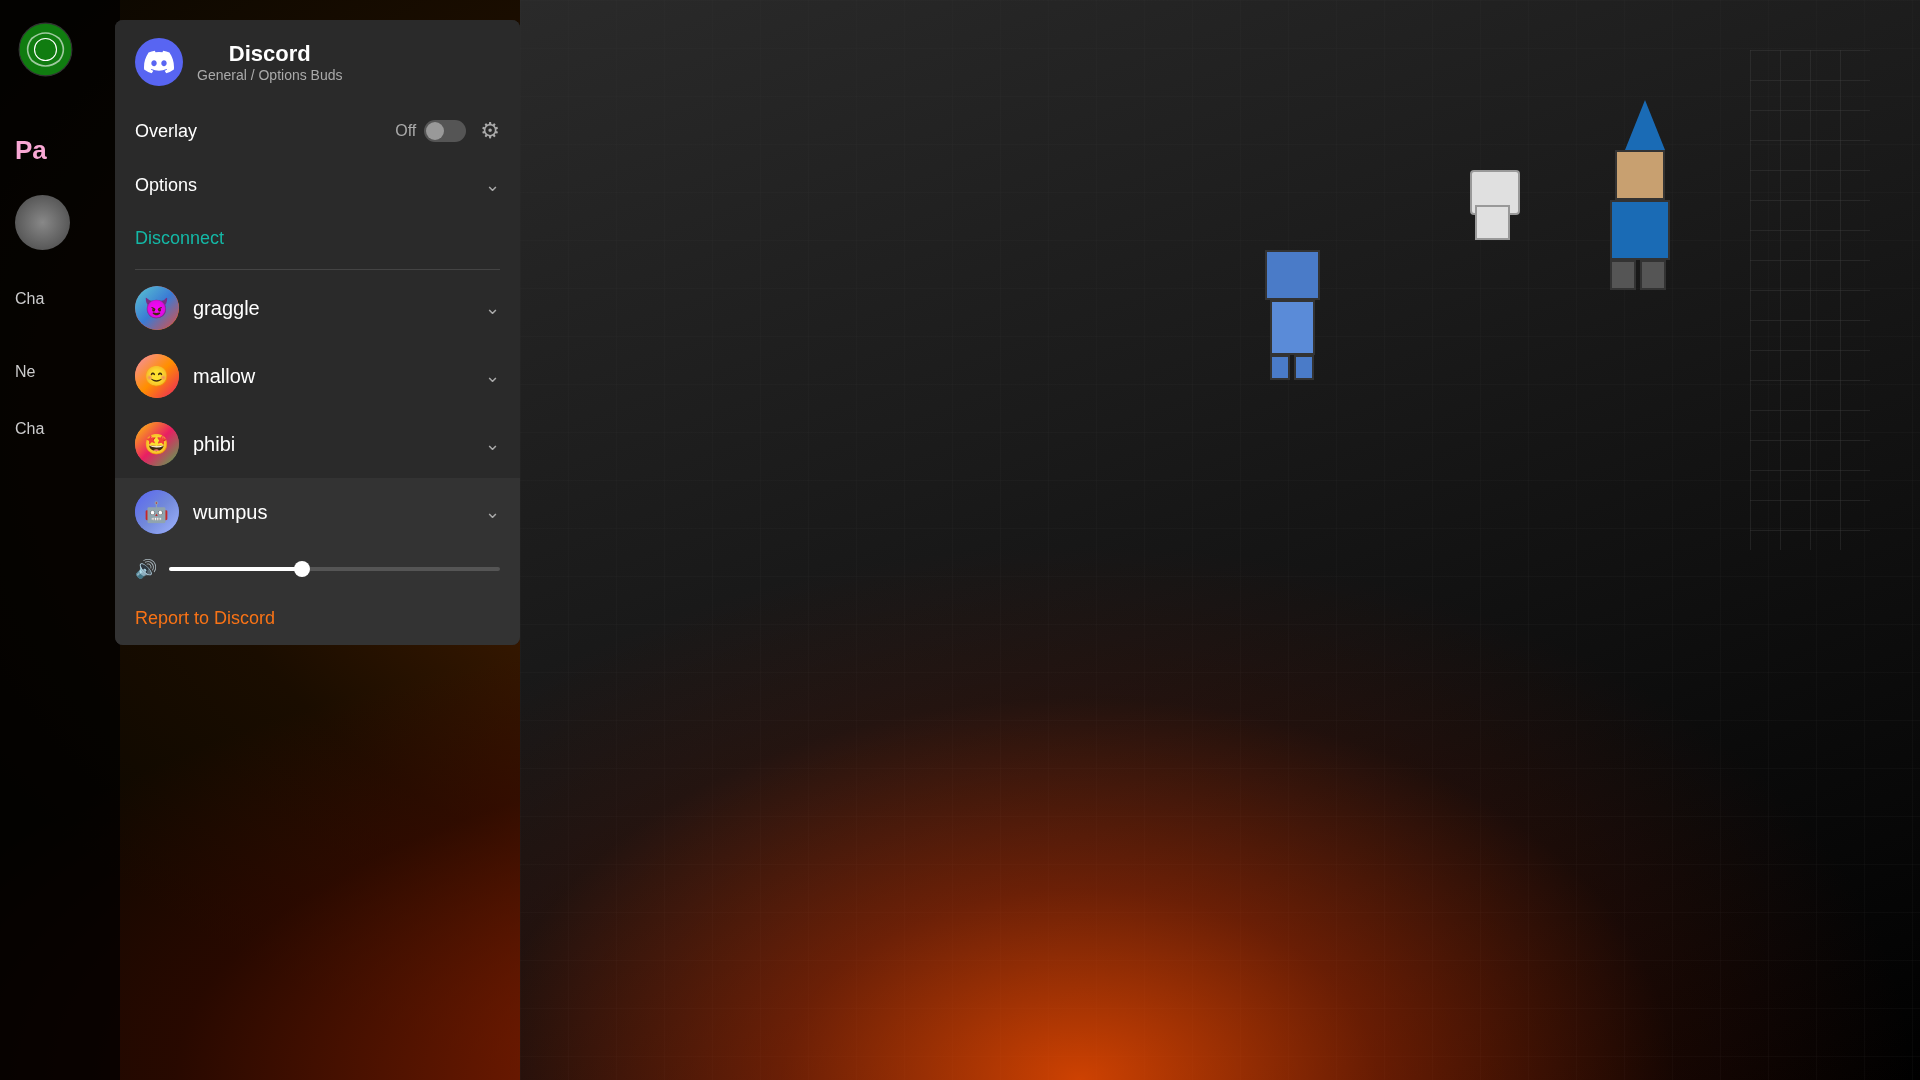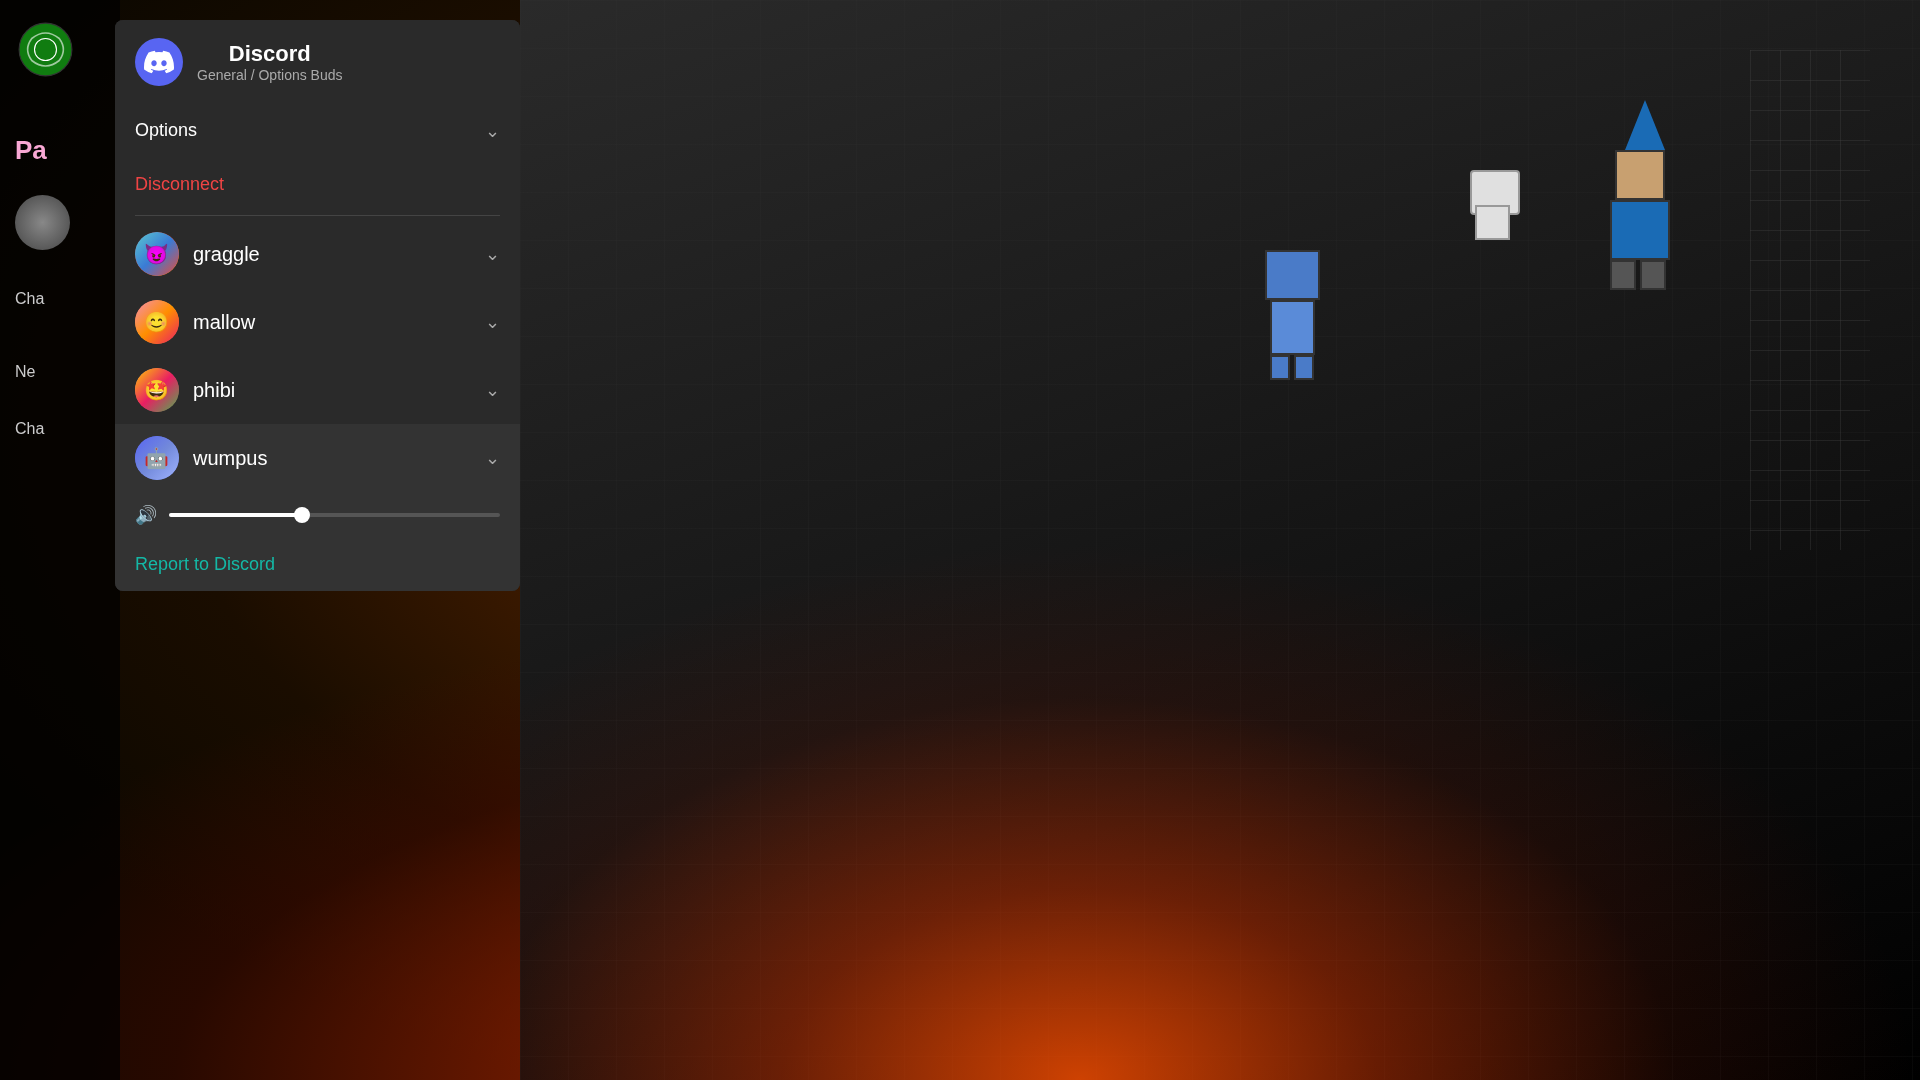--- a/index.html
+++ b/index.html
@@ -135,21 +135,21 @@
 
     .gear-icon {
       color: #aaaaaa;
       font-size: 22px;
       cursor: pointer;
     }
 
     
     .options-row {
       display: flex;
-      align-items: flex-start;
+      align-items: center;
       padding: 16px 20px;
       background: #2a2a2a;
       cursor: pointer;
       gap: 36px;
     }
 
     .options-label {
       color: #ffffff;
       font-size: 18px;
       flex: 1;
@@ -161,21 +161,21 @@
     }
 
     
     .disconnect-row {
       padding: 16px 20px;
       background: #2a2a2a;
       cursor: pointer;
     }
 
     .disconnect-label {
-      color: #ef4444;
+      color: #14b8a6;
       font-size: 18px;
     }
 
     
     .divider {
       height: 1px;
       background: #444;
       margin: 4px 20px;
     }
 
@@ -276,21 +276,21 @@
     }
 
     
     .report-row {
       padding: 16px 20px;
       background: #333333;
       cursor: pointer;
     }
 
     .report-label {
-      color: #14b8a6;
+      color: #f97316;
       font-size: 18px;
     }
   </style>
 </head>
 <body>
 
 <div class="game-bg">
 
   <div style="position:absolute;bottom:0;left:0;width:100%;height:40%;background:radial-gradient(ellipse at 60% 100%, rgba(255,100,0,0.9) 0%, rgba(180,40,0,0.7) 30%, rgba(80,10,0,0.4) 60%, transparent 80%);z-index:0;"></div>
 
@@ -375,20 +375,30 @@
       <svg viewBox="0 0 127.14 96.36" fill="white">
         <path d="M107.7,8.07A105.15,105.15,0,0,0,81.47,0a72.06,72.06,0,0,0-3.36,6.83A97.68,97.68,0,0,0,49,6.83,72.37,72.37,0,0,0,45.64,0,105.89,105.89,0,0,0,19.39,8.09C2.79,32.65-1.71,56.6.54,80.21h0A105.73,105.73,0,0,0,32.71,96.36,77.7,77.7,0,0,0,39.6,85.25a68.42,68.42,0,0,1-10.85-5.18c.91-.66,1.8-1.34,2.66-2a75.57,75.57,0,0,0,64.32,0c.87.71,1.76,1.39,2.66,2a68.68,68.68,0,0,1-10.87,5.19,77,77,0,0,0,6.89,11.1A105.25,105.25,0,0,0,126.6,80.22h0C129.24,52.84,122.09,29.11,107.7,8.07ZM42.45,65.69C36.18,65.69,31,60,31,53s5-12.74,11.43-12.74S54,46,53.89,53,48.84,65.69,42.45,65.69Zm42.24,0C78.41,65.69,73.25,60,73.25,53s5-12.74,11.44-12.74S96.23,46,96.12,53,91.08,65.69,84.69,65.69Z"></path>
       </svg>
     </div>
     <div class="header-text">
       <span class="header-title">Discord</span>
       <span class="header-subtitle">General / Options Buds</span>
     </div>
   </div>
 
+  <div class="overlay-row">
+    <span class="overlay-label">Overlay</span>
+    <div class="toggle-off">
+      <span class="toggle-text">Off</span>
+      <div class="toggle-track">
+        <div class="toggle-thumb"></div>
+      </div>
+    </div>
+    <span class="gear-icon">⚙</span>
+  </div>
 
   <div class="options-row">
     <span class="options-label">Options</span>
     <span class="chevron">⌄</span>
   </div>
 
   <div class="disconnect-row">
     <span class="disconnect-label">Disconnect</span>
   </div>
 

